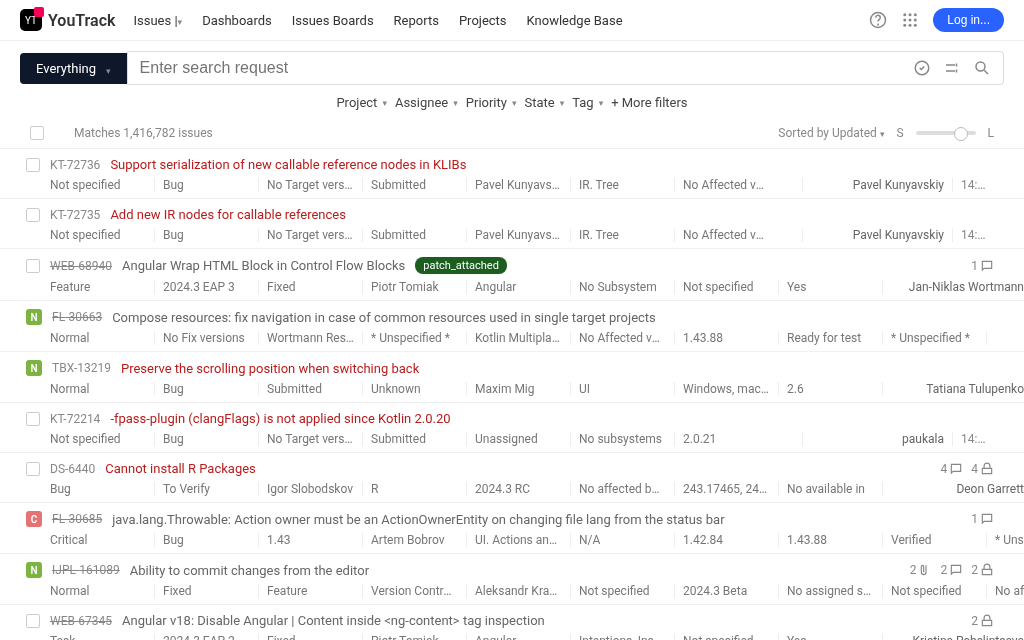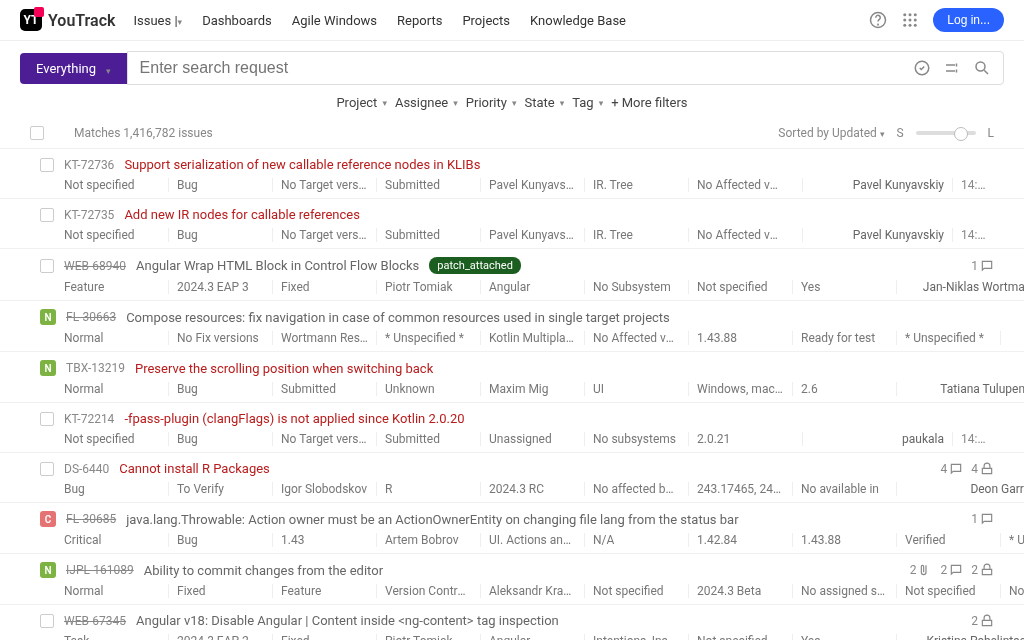--- a/index.html
+++ b/index.html
@@ -1,39 +1,39 @@
 <!DOCTYPE html>
 <html><head>
 <meta charset="utf-8">
 <style>
   * { box-sizing: border-box; margin: 0; padding: 0; }
   body { font-family: -apple-system, BlinkMacSystemFont, "Segoe UI", Roboto, sans-serif; font-size: 13px; color: #333; background: #fff; width: 1024px; }
   header { display: flex; align-items: center; padding: 8px 20px; border-bottom: 1px solid #eee; gap: 18px; }
   .logo { display:flex;align-items:center;gap:6px;font-weight:600;font-size:16px; }
-  .logo-icon { width:22px;height:22px;border-radius:5px;background:#000;display:flex;align-items:center;justify-content:center;color:#fff;font-size:12px;font-weight:700;position:relative; }
+  .logo-icon { width:22px;height:22px;border-radius:5px;background:#000;display:flex;align-items:center;justify-content:center;color:#fff;font-size:10px;font-weight:400;position:relative; }
   .logo-icon::before{content:"";position:absolute;top:-2px;right:-2px;width:10px;height:10px;background:#f50057;border-radius:2px;}
   nav { display:flex; gap: 20px; font-size:13px; }
   nav a { text-decoration:none; color:#333; }
   .hrt { margin-left:auto; display:flex; align-items:center; gap:14px; color:#888; }
   .icon-btn { width:18px;height:18px; cursor:pointer; }
   .login-btn { background:#2962ff; color:#fff; border:none; border-radius:12px; padding:5px 14px; font-size:12px; cursor:pointer; }
   .topbar { display:flex; align-items:center; padding:10px 20px 0 20px; gap:0; }
-  .everything { background:#4c1d95;color:#fff;padding:8px 16px;border-radius:4px 0 0 4px;font-size:13px;display:flex;align-items:flex-end;gap:10px;cursor:pointer; }
+  .everything { background:#0f172a;color:#fff;padding:8px 16px;border-radius:4px 0 0 4px;font-size:13px;display:flex;align-items:flex-end;gap:10px;cursor:pointer; }
   .search-wrap { flex:1; display:flex; border:1px solid #ddd; border-radius:0 4px 4px 0; background:#fff; height:34px; }
   .search-wrap input { flex:1; border:none; padding:0 12px; font-size:16px; outline:none; }
   .search-icons{display:flex;gap:12px;align-items:center;padding:0 12px;color:#888;}
   .filters { display:flex; justify-content:center; gap:8px; padding:10px 0 8px 0; font-size:13px; color:#444; }
   .filters span{cursor:pointer;display:flex;align-items:center;gap:5px;}
   .chev{font-size:9px;color:#888;}
   .list-head{display:flex;align-items:center;padding:8px 30px;color:#888;font-size:12px;}
   .matches{margin-left:30px;}
   .sort-ctrl{margin-left:auto;display:flex;align-items:center;gap:12px;}
   .slider{width:60px;height:4px;background:#ddd;border-radius:2px;position:relative;}
   .slider::after{content:"";position:absolute;top:-4px;right:8px;width:12px;height:12px;background:#fff;border:1px solid #bbb;border-radius:50%;}
-  .issue{border-top:1px solid #f0f0f0;padding:8px 30px 4px 40px;position:relative;}
+  .issue{border-top:1px solid #f0f0f0;padding:8px 30px 4px 26px;position:relative;}
   .issue-row1{display:flex;align-items:center;gap:10px;}
   .cb{width:14px;height:14px;border:1px solid #ccc;border-radius:2px;flex-shrink:0;}
   .nbadge{width:16px;height:16px;border-radius:3px;display:flex;align-items:center;justify-content:center;color:#fff;font-size:10px;font-weight:600;flex-shrink:0;}
   .id{color:#888;font-size:12px;}
   .id.strike{text-decoration:line-through;}
   .title{color:#b91c1c;font-size:13px;text-decoration:none;}
   .title.resolved{color:#666;}
   .tag{background:#1b5e20;color:#fff;padding:2px 8px;border-radius:8px;font-size:11px;}
   .meta-right{margin-left:auto;display:flex;align-items:center;gap:8px;color:#888;font-size:12px;}
   .count{display:flex;align-items:center;gap:2px;}
@@ -48,21 +48,21 @@
 <body>
 
 <header>
   <div class="logo">
     <div class="logo-icon">YT</div>
     <span>YouTrack</span>
   </div>
   <nav>
       <a href="#">Issues |<span class="chev">▾</span></a>
       <a href="#">Dashboards</a>
-      <a href="#">Agile Windows</a>
+      <a href="#">Issues Boards</a>
       <a href="#">Reports</a>
       <a href="#">Projects</a>
       <a href="#">Knowledge Base</a>
     </nav>
   <div class="hrt">
     <div class="icon-btn"><svg viewBox="0 0 24 24" fill="none" stroke="currentColor" stroke-width="2">
           <circle cx="12" cy="12" r="10"></circle>
           <path d="M9 9a3 3 0 115 2c-1 1-2 1.5-2 3"></path>
           <circle cx="12" cy="18" r="0.5" fill="currentColor"></circle>
         </svg></div>

